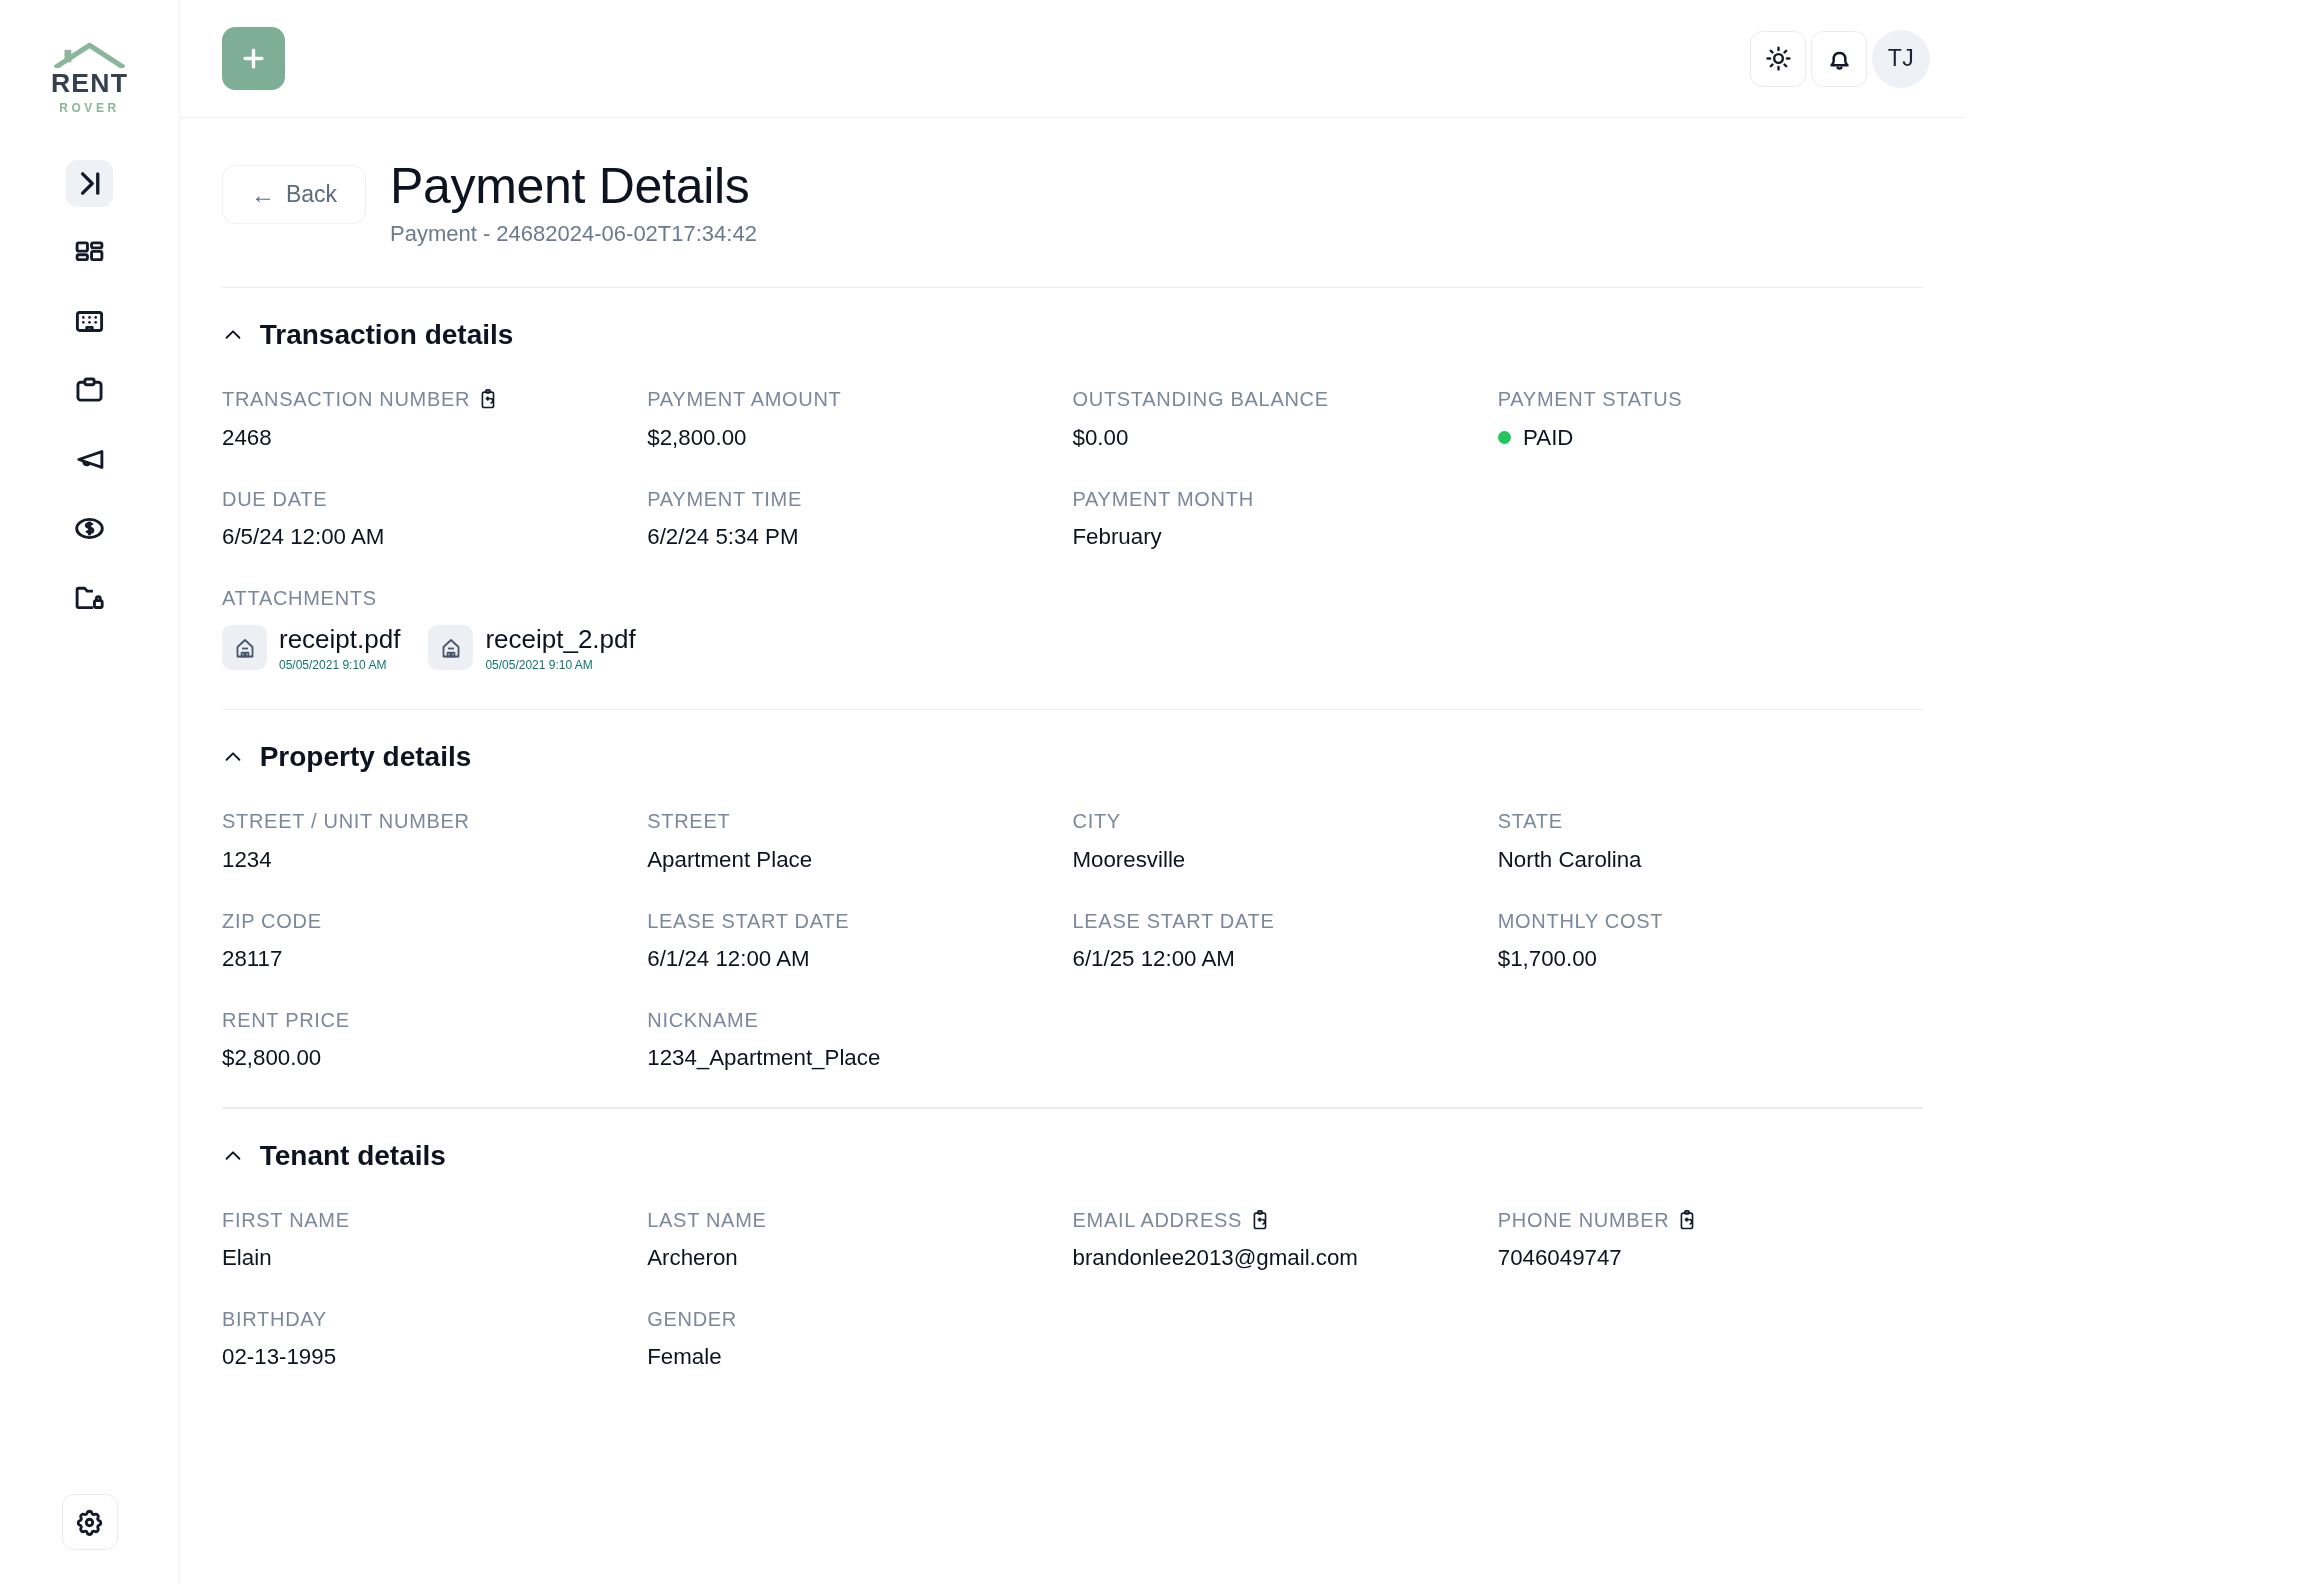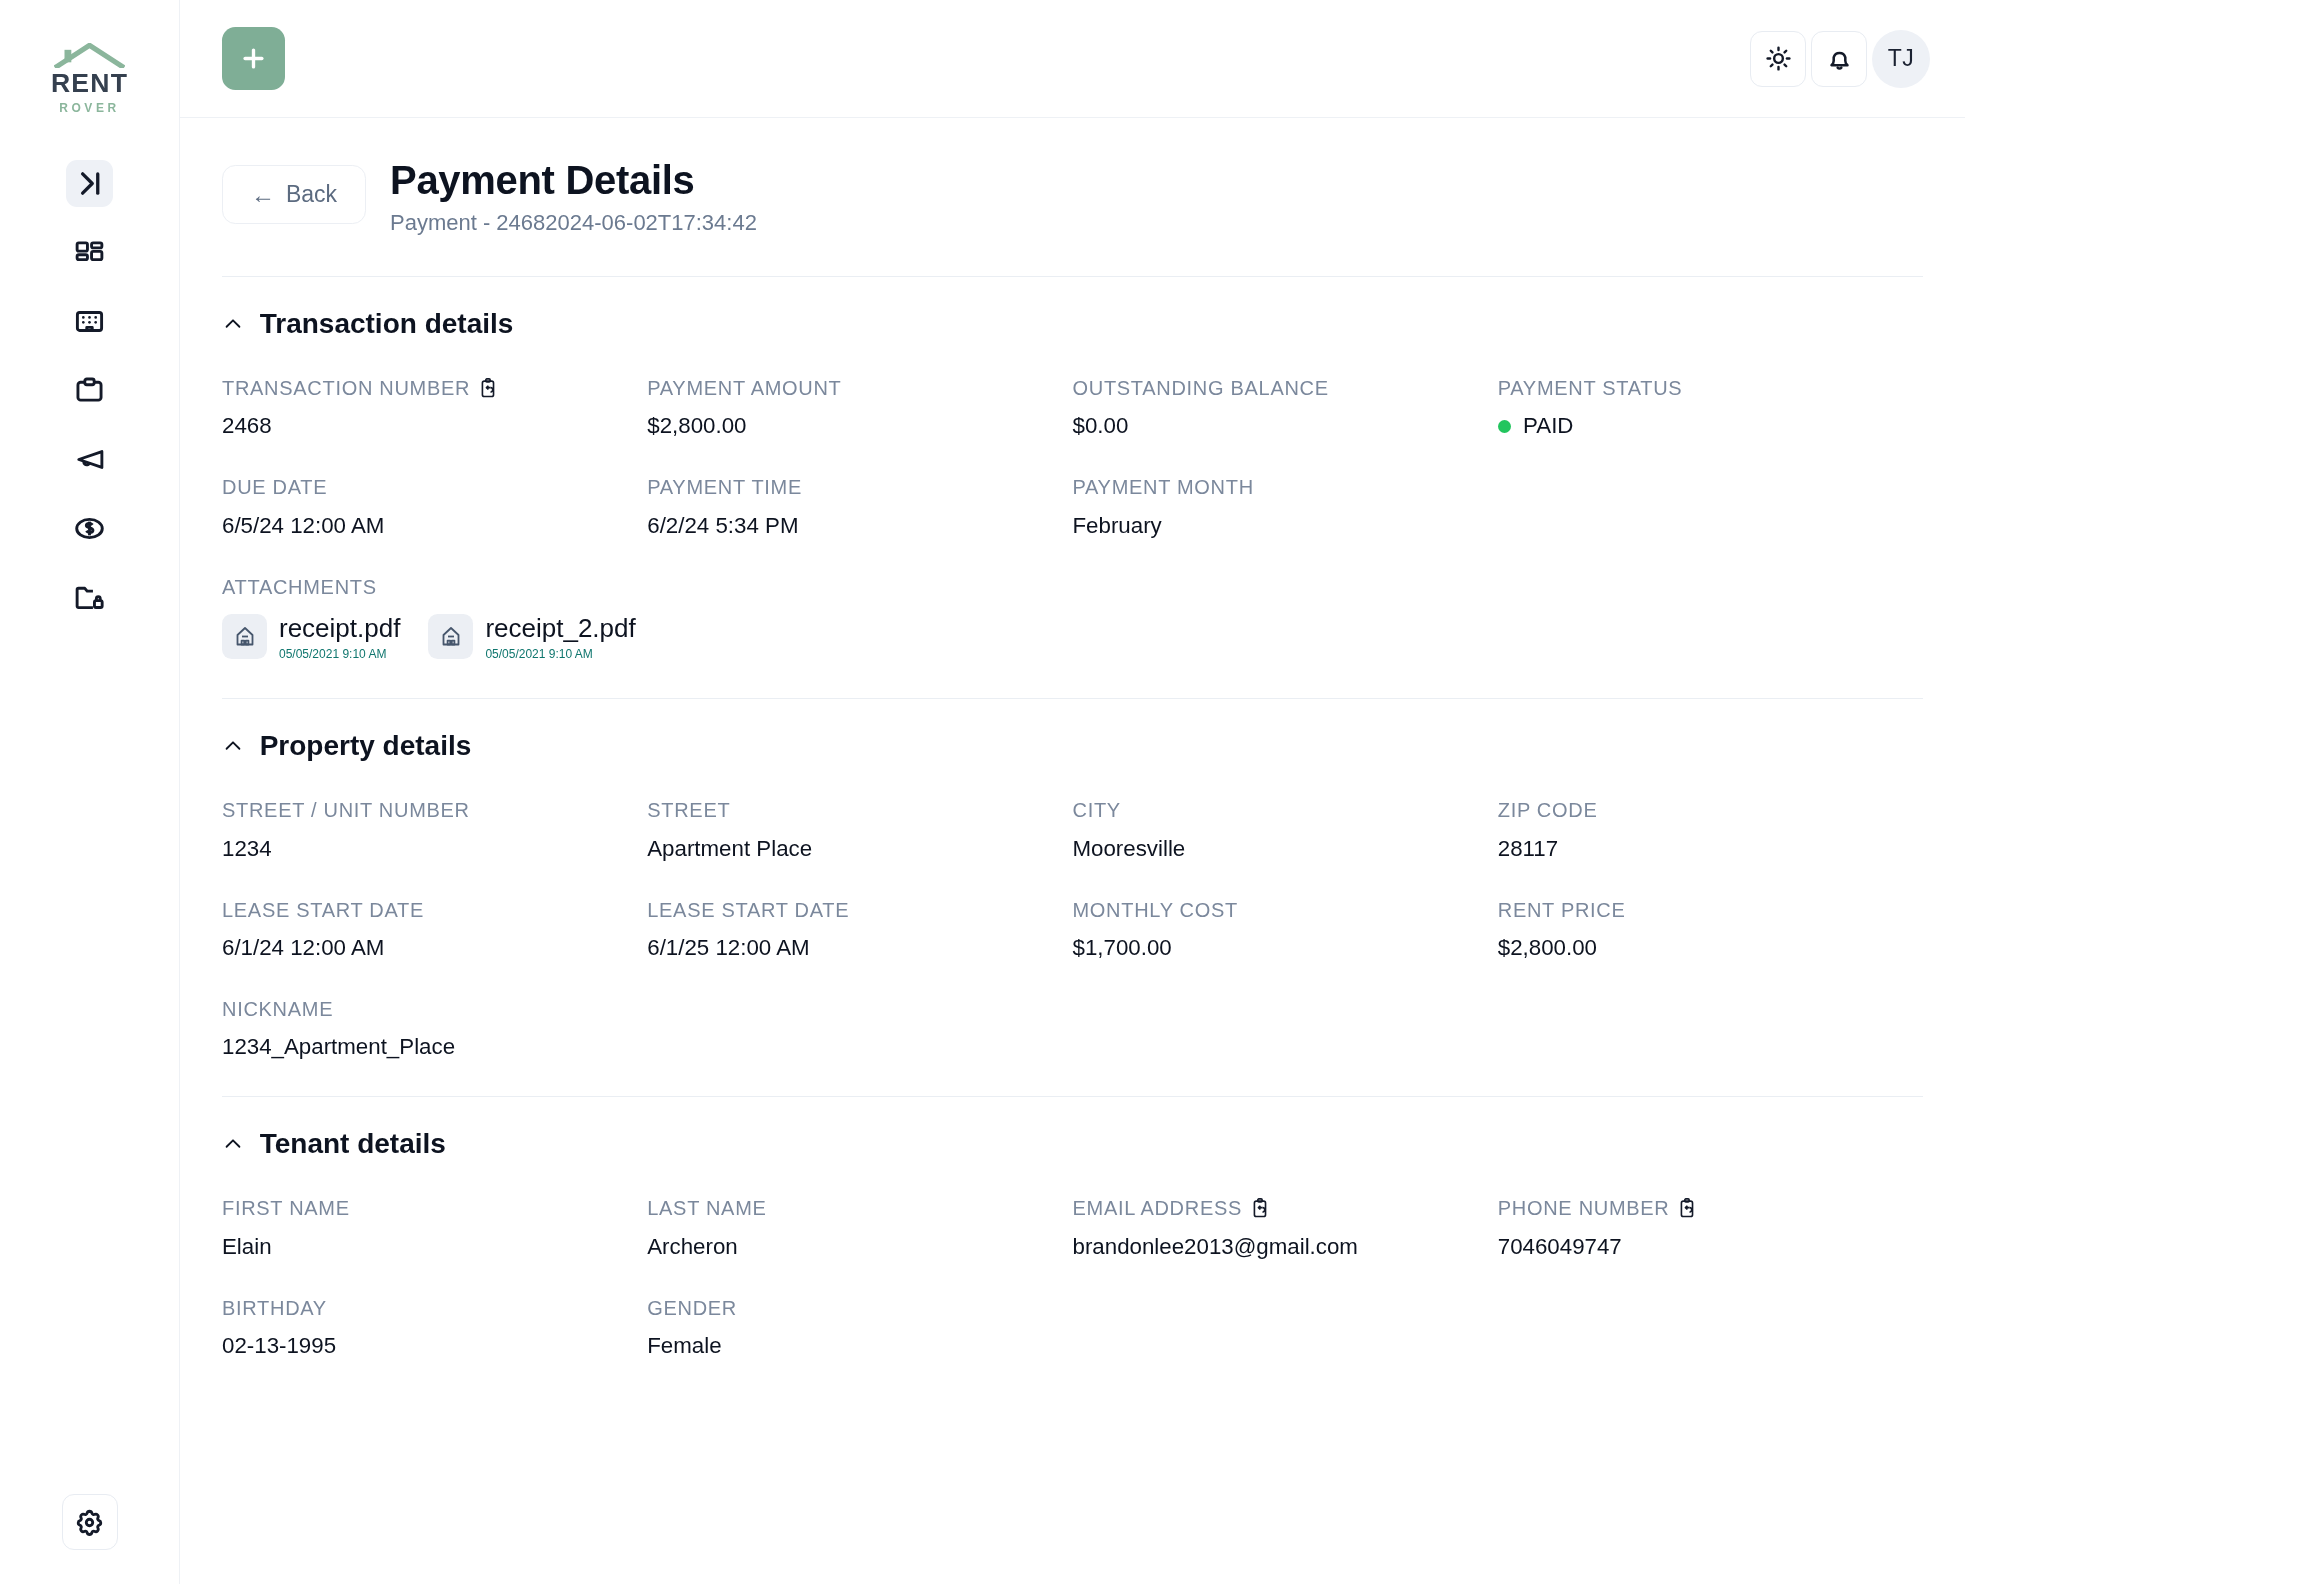--- a/index.html
+++ b/index.html
@@ -84,21 +84,21 @@
     margin-left: 0; margin-top: 7.2px;
     width: 144px; height: 59px; border-radius: 13.3px;
     border: 1.2px solid #eceff4; background: #fff; cursor: pointer;
     display: flex; align-items: center; justify-content: center; gap: 11px;
     color: #5c6b80; font-size: 23px;
     font-family: "Liberation Sans", sans-serif;
   }
   .back-arrow { font-size: 24px; line-height: 1; color: #5c6b80; }
   .titles { margin-left: 24px; }
   .page-title {
-    font-size: 40px; font-weight: 700; color: #0d1320; letter-spacing: -0.3px;
+    font-size: 50px; font-weight: 400; color: #0d1320; letter-spacing: -0.3px;
     line-height: 1.12;
   }
   .page-sub { font-size: 22px; color: #6b7a90; margin-top: 7.2px; }
 
   .hr { height: 1.2px; background: #eaeef3; margin-top: 40px; }
 
   
   .section { padding-top: 31px; }
   .section-head { display: flex; align-items: center; gap: 15.7px; cursor: pointer; }
   .chev { width: 22px; height: 22px; }
@@ -387,20 +387,26 @@
                 <span>STREET</span>
               </div>
             <div class="f-value">Apartment Place</div>
           </div>
           <div class="cell">
             <div class="f-label">
                 <span>CITY</span>
               </div>
             <div class="f-value">Mooresville</div>
           </div>
+          <div class="cell">
+            <div class="f-label">
+                <span>STATE</span>
+              </div>
+            <div class="f-value">North Carolina</div>
+          </div>
 
           <div class="cell">
             <div class="f-label">
                 <span>ZIP CODE</span>
               </div>
             <div class="f-value">28117</div>
           </div>
           <div class="cell">
             <div class="f-label">
                 <span>LEASE START DATE</span>

